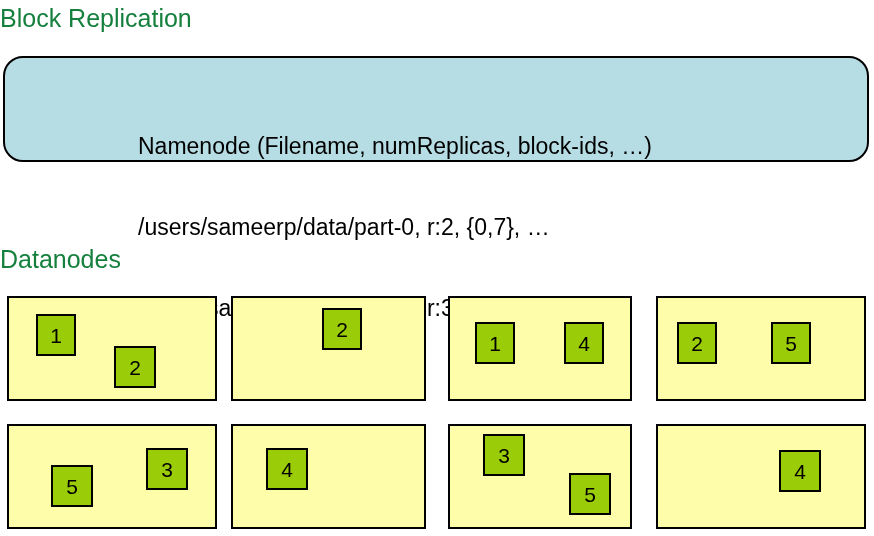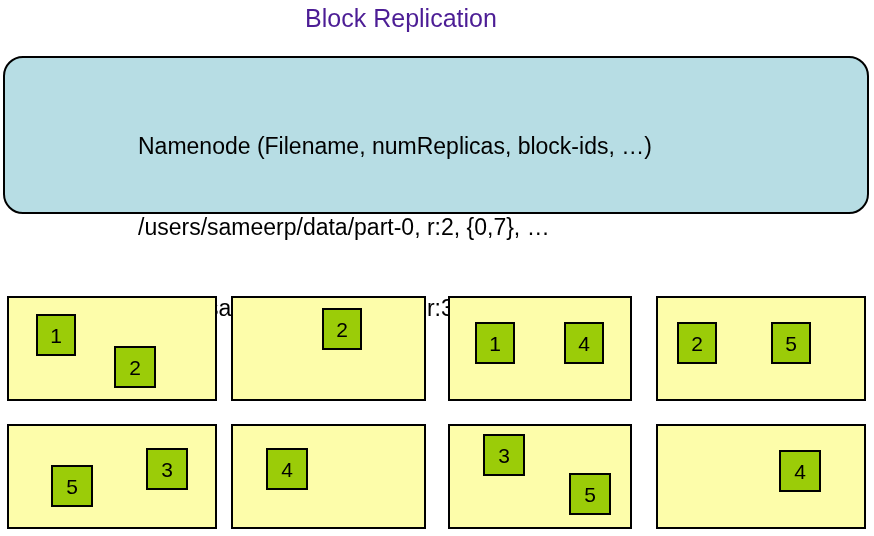--- a/index.html
+++ b/index.html
@@ -17,36 +17,35 @@
     height: 536px;
     background: #ffffff;
     overflow: hidden;
   }
 
   
   .diagram-title {
     position: absolute;
     left: 0;
     width: 802px;
-    text-align: center;
     font-size: 25px;
     line-height: 28px;
-    color: #4c1d95;
+    color: #15803d;
     white-space: pre;
   }
   #title-block-replication { top: 4px; }
   #title-datanodes { top: 245px; }
 
   
   #namenode-box {
     position: absolute;
     left: 3px;
     top: 56px;
     width: 866px;
-    height: 158px;
+    height: 106px;
     box-sizing: border-box;
     background: #b7dde4;
     border: 2px solid #000000;
     border-radius: 20px;
   }
   #namenode-text {
     position: absolute;
     left: 133px;
     top: 21px;
     font-size: 23px;
@@ -87,20 +86,21 @@
   <div id="title-block-replication" class="diagram-title">Block Replication</div>
 
   <div id="namenode-box" style="background: rgb(183, 221, 228); border-color: rgb(0, 0, 0);">
     <div id="namenode-text">
       <span class="nn-line">Namenode (Filename, numReplicas, block-ids, …)</span>
       <span class="nn-line">/users/sameerp/data/part-0, r:2, {0,7}, …</span>
       <span class="nn-line">/users/sameerp/data/part-1, r:3, {2,4,5}, …</span>
     </div>
   </div>
 
+  <div id="title-datanodes" class="diagram-title">Datanodes</div>
 
   <div id="datanode-layer">
       <div class="datanode-panel" style="left: 7px; top: 296px; width: 210px; height: 105px; background: rgb(253, 253, 170); border-color: rgb(0, 0, 0);">
         <div class="block-square" style="left: 27px; top: 16px; width: 40px; height: 42px; background: rgb(155, 204, 8); border-color: rgb(0, 0, 0);">
           <span>1</span>
         </div>
         <div class="block-square" style="left: 105px; top: 48px; width: 42px; height: 42px; background: rgb(155, 204, 8); border-color: rgb(0, 0, 0);">
           <span>2</span>
         </div>
       </div>

